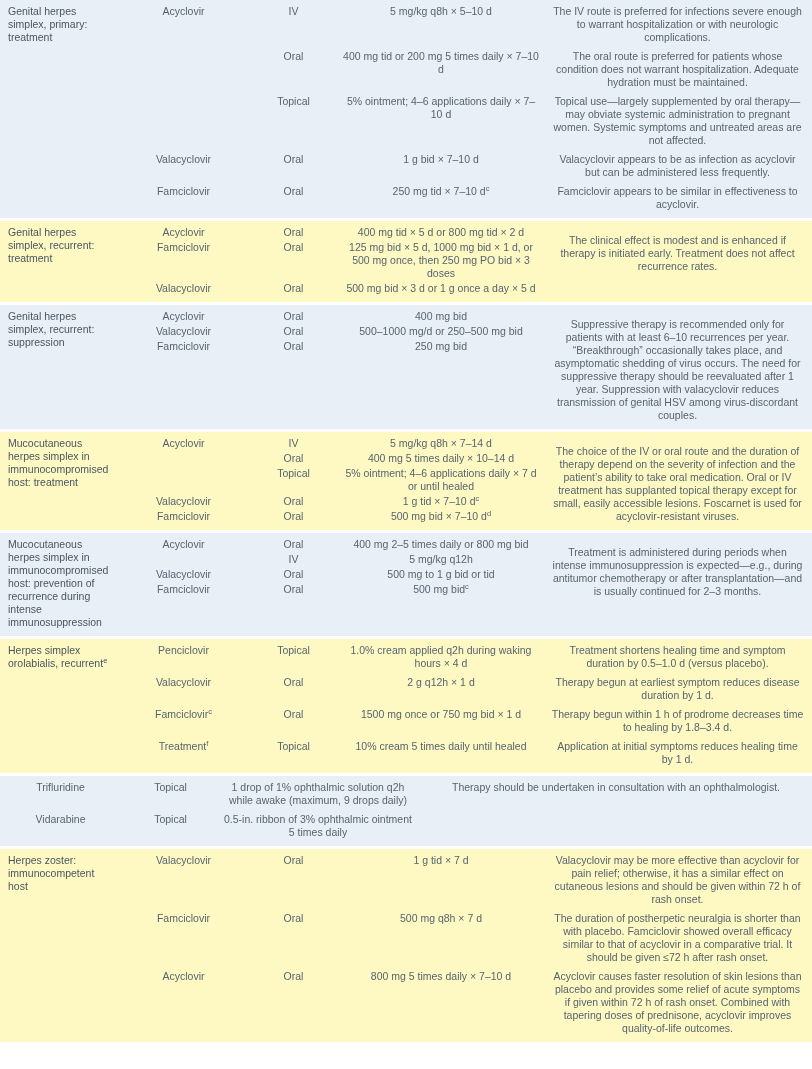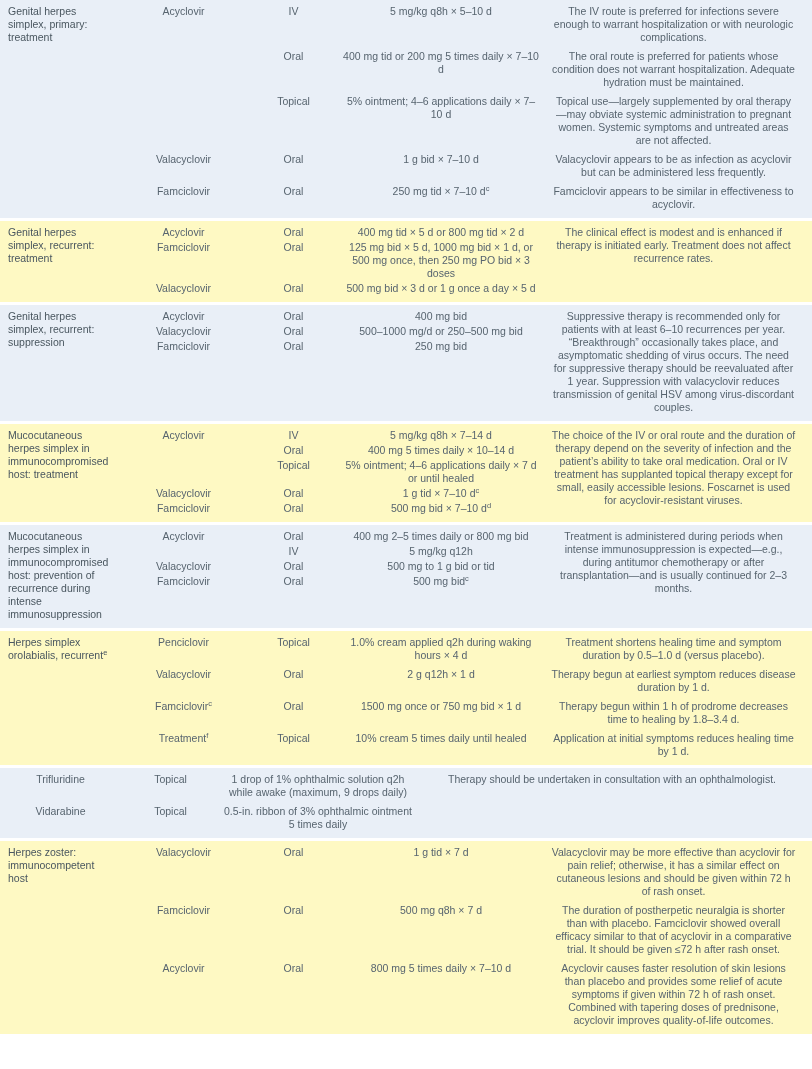--- a/index.html
+++ b/index.html
@@ -1,20 +1,20 @@
 <!DOCTYPE html>
 <html><head>
 <meta charset="utf-8">
 <style>
   html, body { margin:0; padding:0; background:#ffffff; }
   body { font-family:"Liberation Sans", sans-serif; }
   .page { width:812px; box-sizing:border-box; }
   .section {
     display:flex;
-    padding:5px 8px 7px 0;
+    padding:5px 0 7px 0;
     margin-bottom:3px;
     font-size:10.5px;
     line-height:13px;
     color:#57646f;
   }
   .band-light { background:#e9eff7; }
   .band-dark  { background:#fef9c3; }
   .cond {
     width:109px; flex:none;
     padding-left:8px; padding-right:6px;
@@ -25,21 +25,21 @@
   .per-row .rows { flex:1; }
   .per-row .row + .row { margin-top:6px; }
   .span .rows { width:428px; flex:none; }
   .span .row + .row { margin-top:2px; }
   .row { display:flex; }
   .cell { box-sizing:border-box; }
   .drug   { width:125px; flex:none; padding-right:4px; }
   .route  { width:95px;  flex:none; padding-right:4px; }
   .dosage { width:208px; flex:none; padding-right:12px; }
   .comm   { flex:1; padding-right:8px; }
-  .span-comment { flex:1; padding-right:8px; }
+  .span-comment { flex:1; padding-right:8px;margin-top:8px; }
   sup { font-size:7.5px; line-height:0; vertical-align:super; }
 </style>
 </head>
 <body>
 
 <div class="page" id="table-root">
   <div class="section band-light per-row">
     <div class="cond"><span class="t">Genital herpes simplex, primary: treatment</span><sup></sup></div>
     <div class="body">
       <div class="rows">

